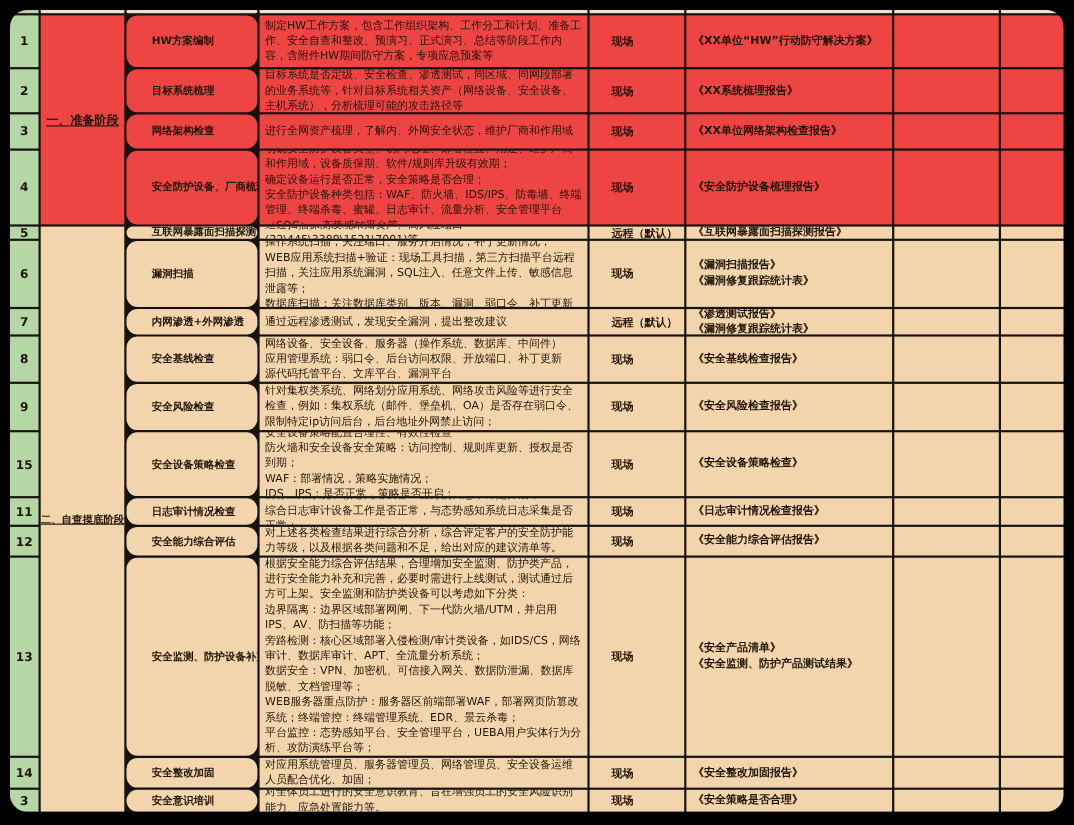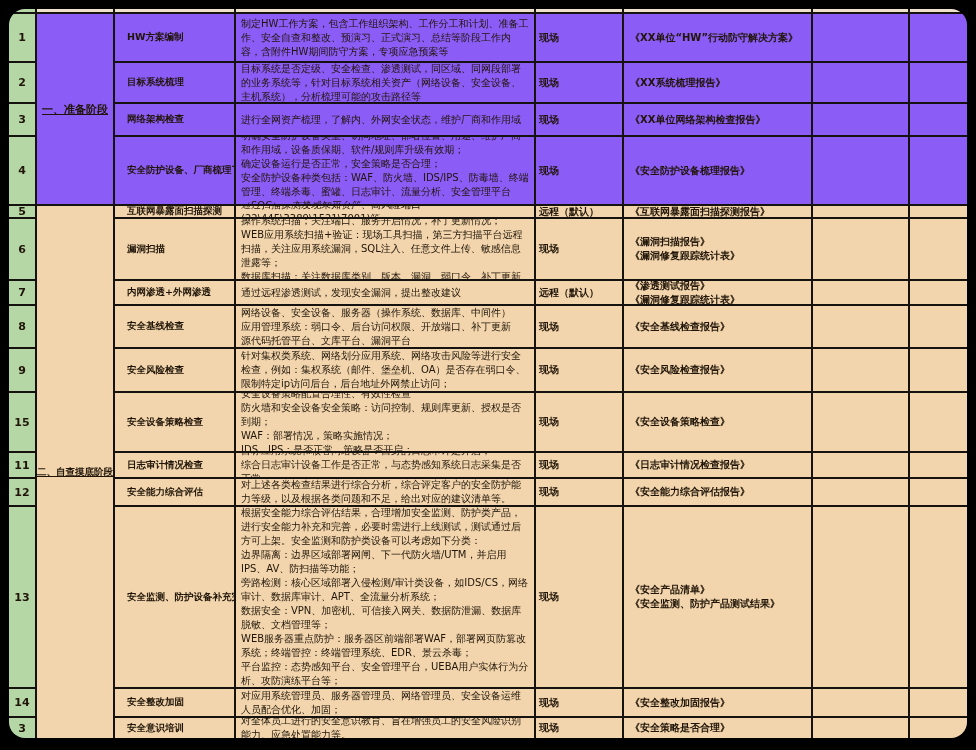--- a/index.html
+++ b/index.html
@@ -3,32 +3,32 @@
 <meta charset="utf-8">
 <style>
   html,body{margin:0;padding:0;background:#000;width:976px;height:750px;position:relative;
     font-family:"DejaVu Sans",sans-serif;}
   .tbl{position:absolute;left:9px;top:9px;width:958px;height:729px;background:#161210;
     border-radius:16px;overflow:hidden;display:grid;
     grid-template-columns:26px 76px 119px 298px 86px 187px 95px 1fr;
     grid-template-rows:3px 47px 39px 31px 67px 11px 60px 23px 41px 42px 58px 24px 26px 180px 27px 1fr;
     gap:2px;}
   .cell{overflow:hidden;display:flex;align-items:center;color:#201508;}
-  .og{background:#8b5cf6}
+  .og{background:#ef4444}
   .tn{background:#f2d5ad}
   .gr{background:#b5d7a6}
   .cr{background:#eee2cd}
   .num{grid-column:1;justify-content:center;font-size:11px;font-weight:bold;}
   .phase{grid-column:2;justify-content:center;font-weight:bold;text-decoration:underline;}
   .ph1{grid-row:2/span 4;font-size:11px;}
   .ph2{grid-row:6/span 11;font-size:9.5px;white-space:nowrap;text-align:right;}
-  .task{grid-column:3;font-size:9.5px;white-space:nowrap;padding-left:12px;font-weight:bold;}
+  .task{grid-column:3;font-size:9.5px;white-space:nowrap;padding-left:23px;font-weight:bold;border-radius:10px;}
   .desc{grid-column:4;padding:0 5px;}
   .clip{width:100%;font-size:10px;line-height:14px;white-space:pre-line;}
-  .loc{grid-column:5;font-size:10px;padding-left:3px;font-weight:bold;white-space:nowrap;}
+  .loc{grid-column:5;font-size:10px;padding-left:20px;font-weight:bold;white-space:nowrap;}
   .deliv{grid-column:6;font-size:10px;line-height:14px;padding-left:6px;white-space:pre-line;font-weight:bold;}
   .e1{grid-column:7}
   .e2{grid-column:8}
   .r0{grid-row:1}.r1{grid-row:2}.r2{grid-row:3}.r3{grid-row:4}.r4{grid-row:5}.r5{grid-row:6}
   .r6{grid-row:7}.r7{grid-row:8}.r8{grid-row:9}.r9{grid-row:10}.r10{grid-row:11}.r11{grid-row:12}
   .r12{grid-row:13}.r13{grid-row:14}.r14{grid-row:15}.r15{grid-row:16}
 </style>
 </head>
 <body>
 

